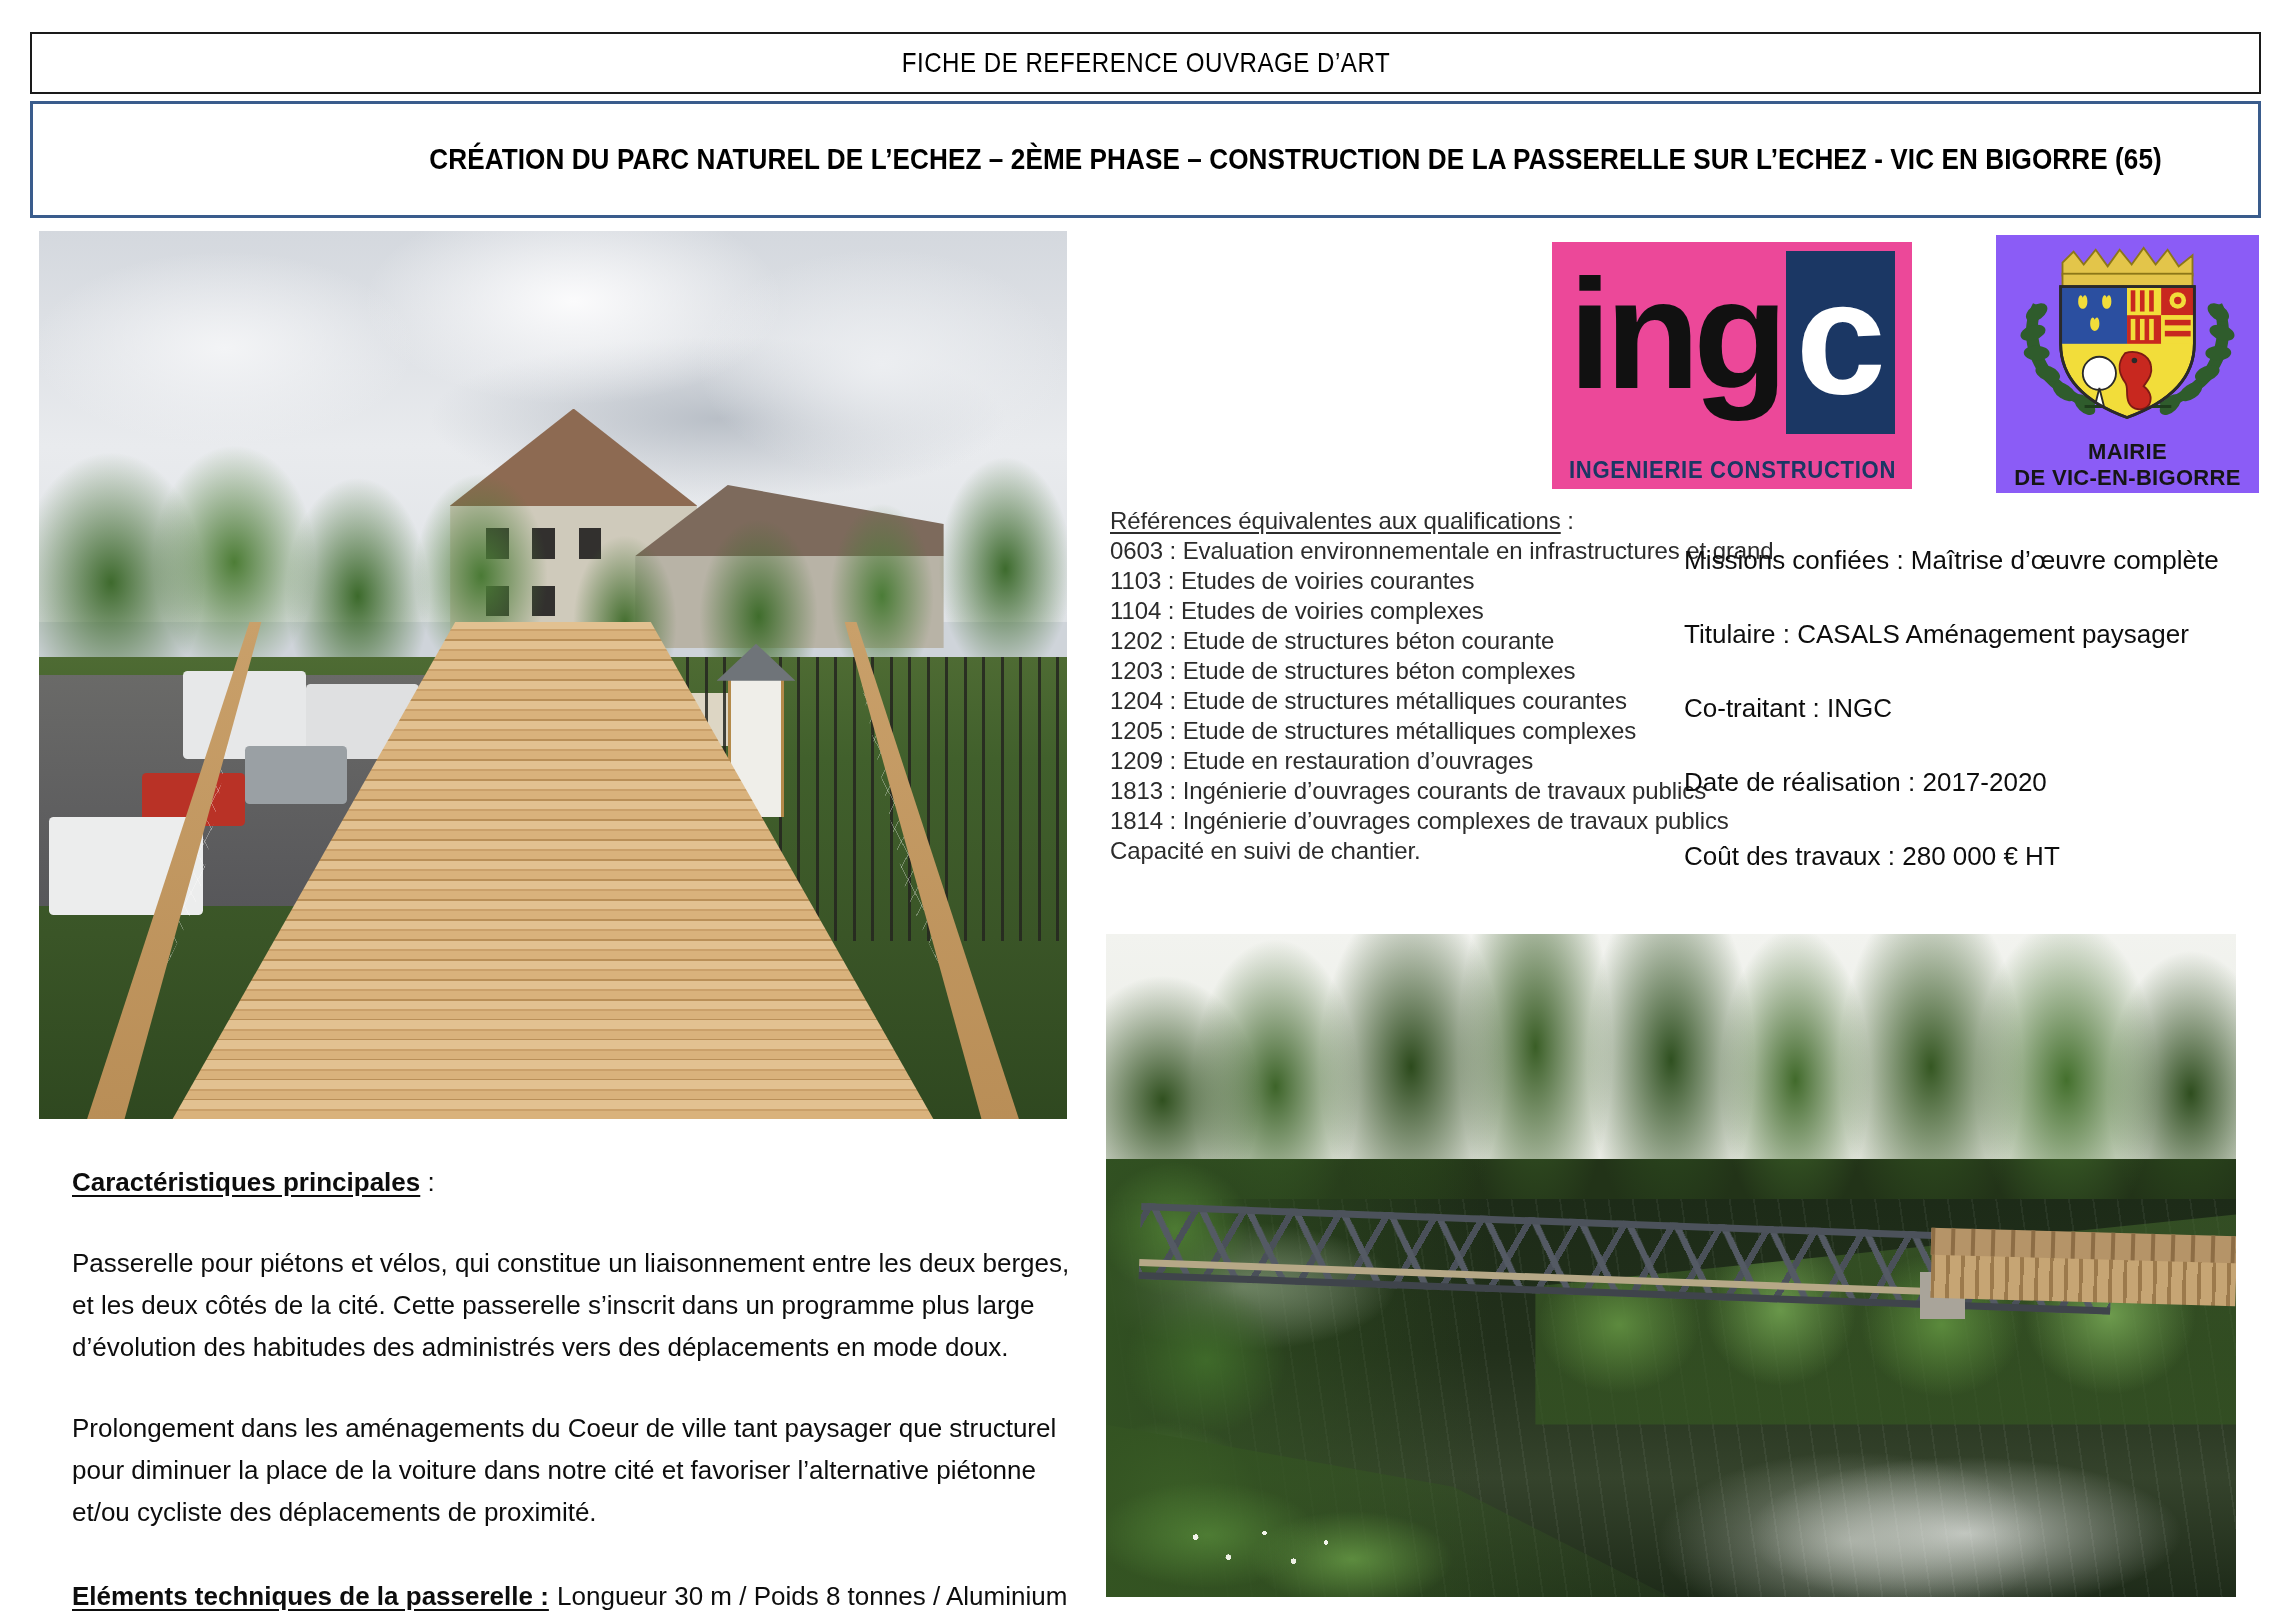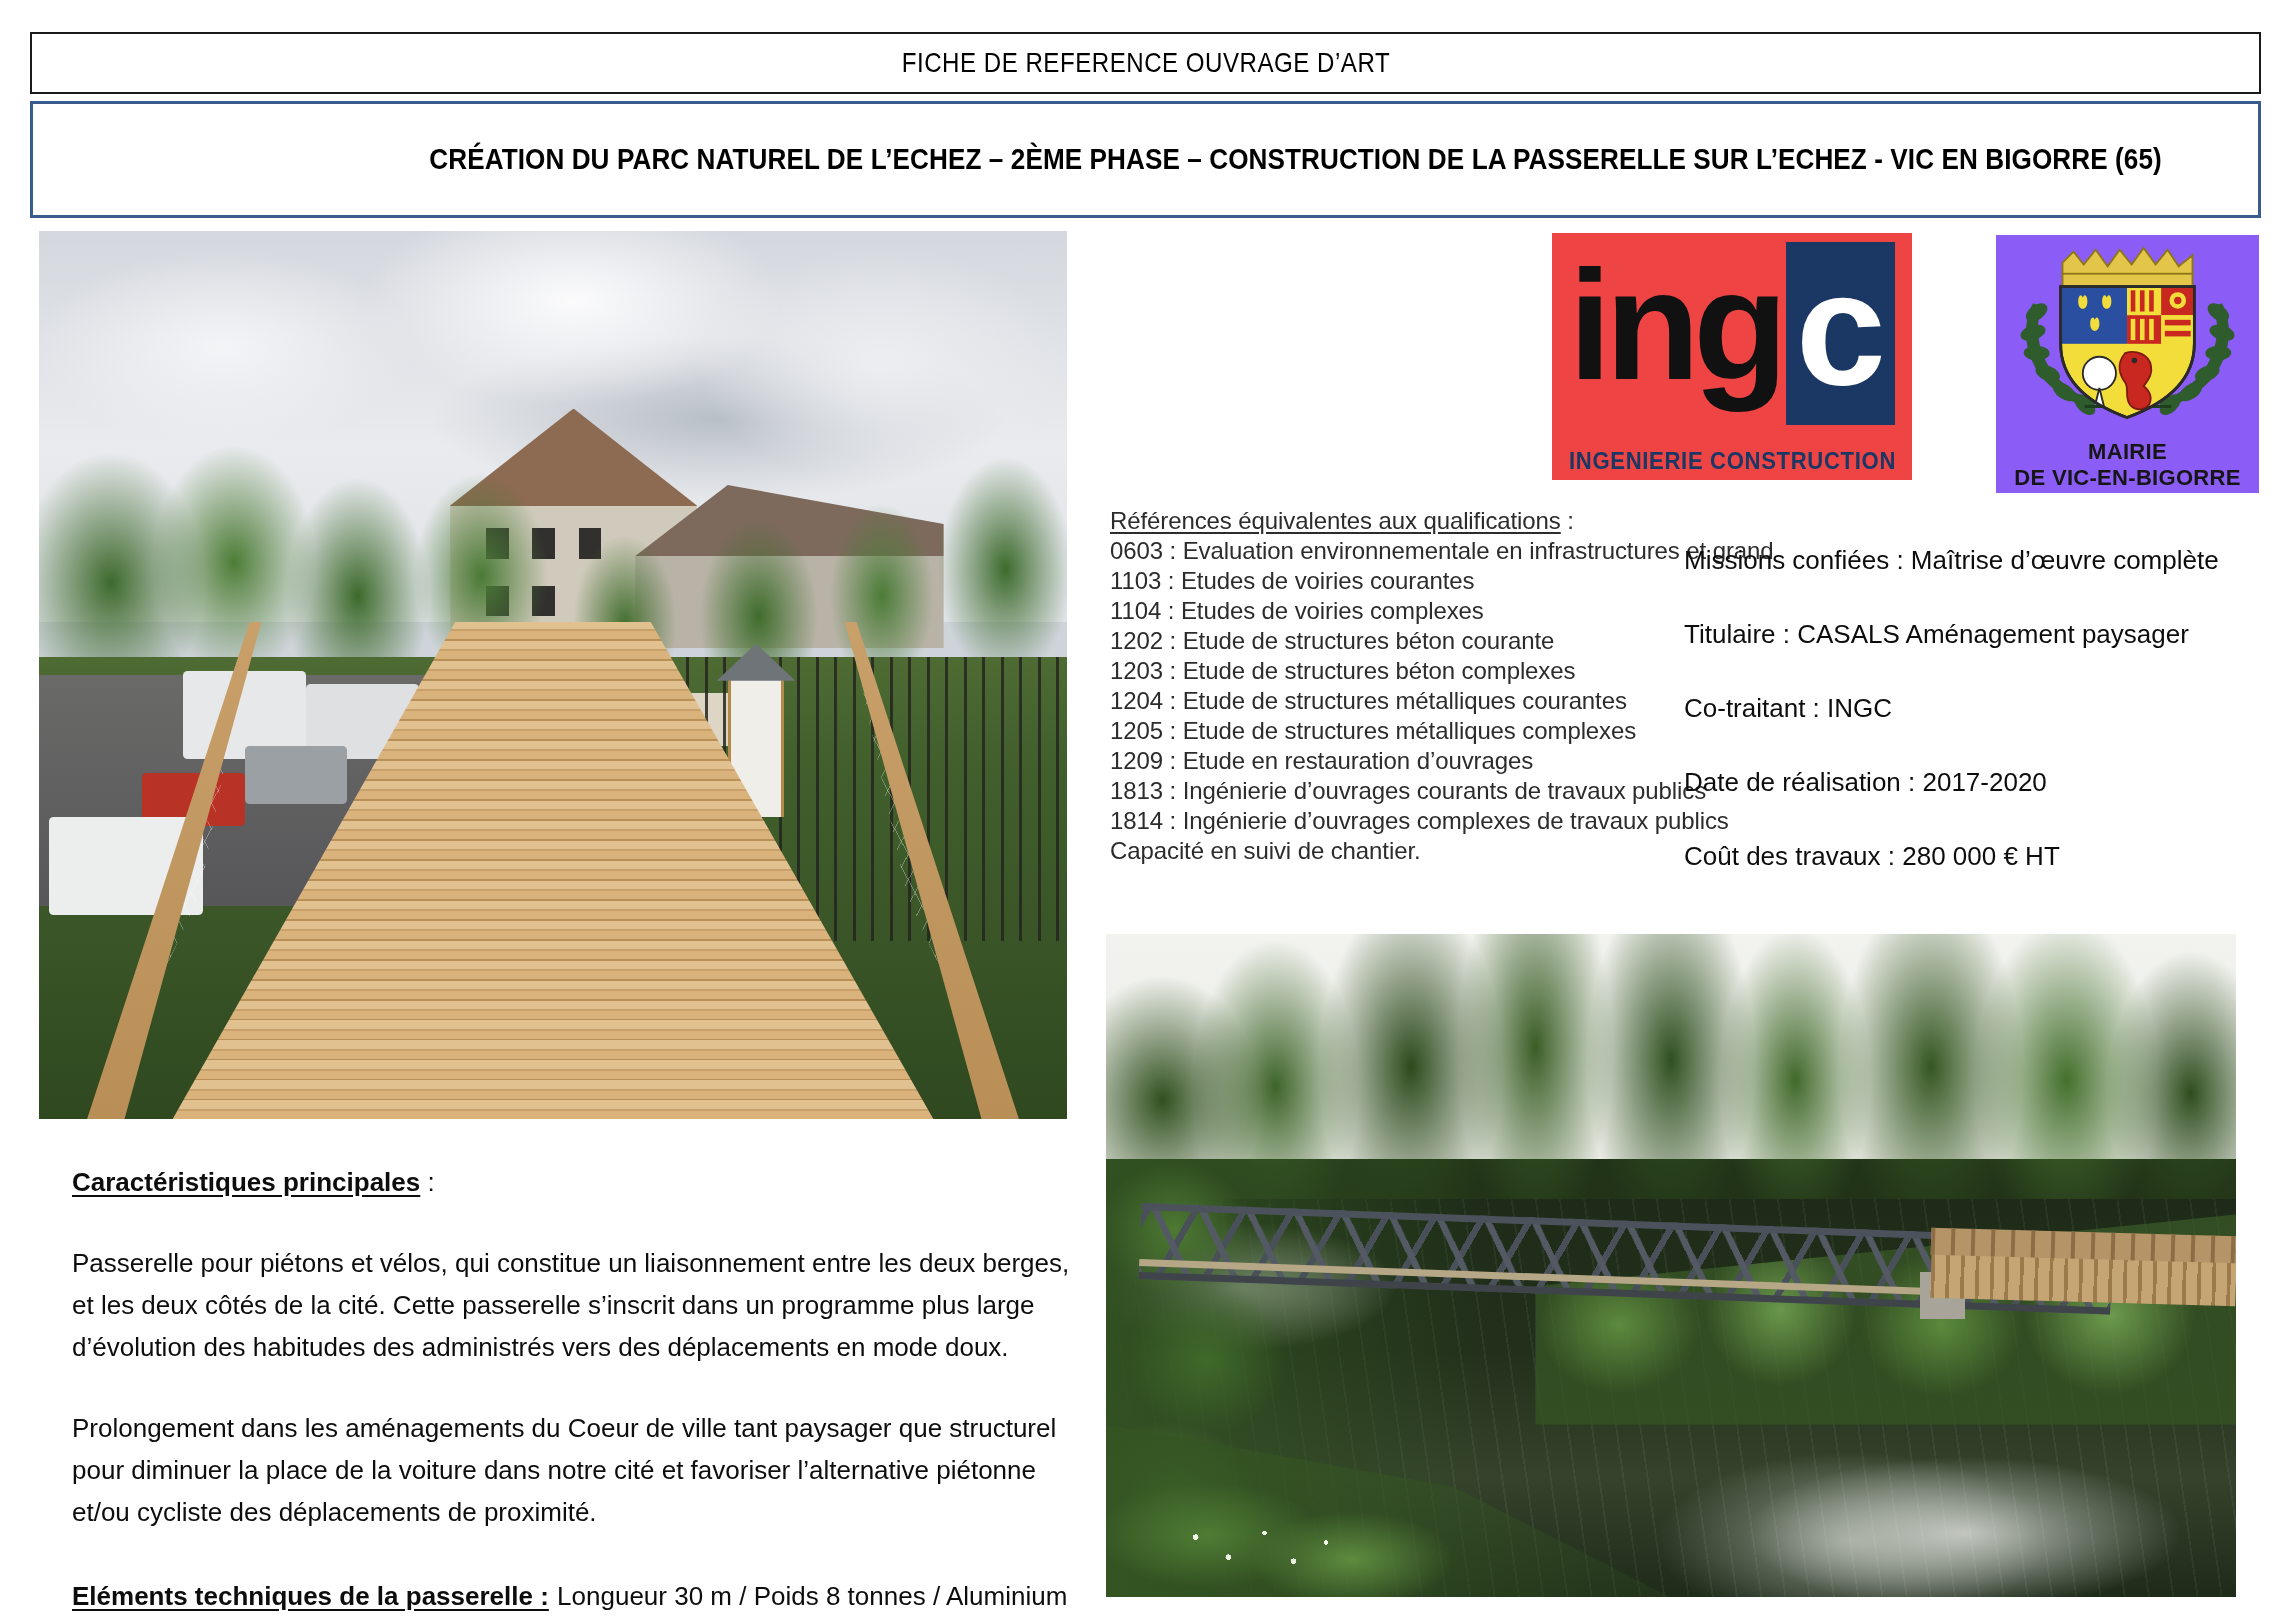--- a/index.html
+++ b/index.html
@@ -179,24 +179,24 @@
       repeating-linear-gradient(70deg, rgba(210,210,200,.35) 0 0.9px, rgba(0,0,0,0) 0.9px 10px),
       repeating-linear-gradient(-70deg, rgba(210,210,200,.35) 0 0.9px, rgba(0,0,0,0) 0.9px 10px);
   }
   .p1-mesh-fill-l { left: 0; clip-path: polygon(10% 100%, 14.5% 100%, 40.8% 0, 39.8% 0); }
   .p1-mesh-fill-r { right: 0; clip-path: polygon(85.5% 100%, 90% 100%, 60.2% 0, 59.2% 0); }
 
   
   .logo-ingc {
     position: absolute;
     left: 1552px;
-    top: 233px;
+    top: 242px;
     width: 360px;
     height: 247px;
-    background: #ef4444;
+    background: #ec4899;
   }
   .ingc-mark {
     position: absolute;
     left: 7.4px; top: 5.5px;
     width: 345px; height: 196px;
   }
   .ingc-word {
     position: absolute;
     left: 9.2px;
     top: 9.2px;

